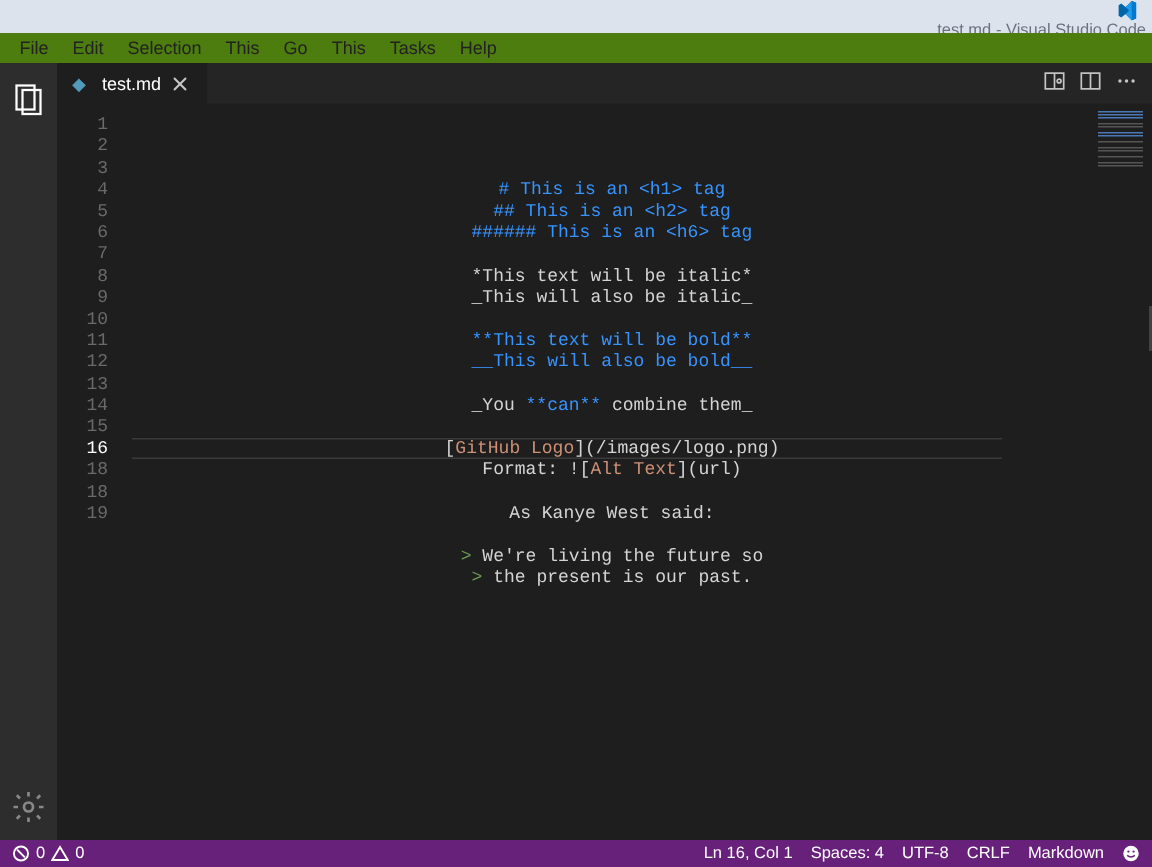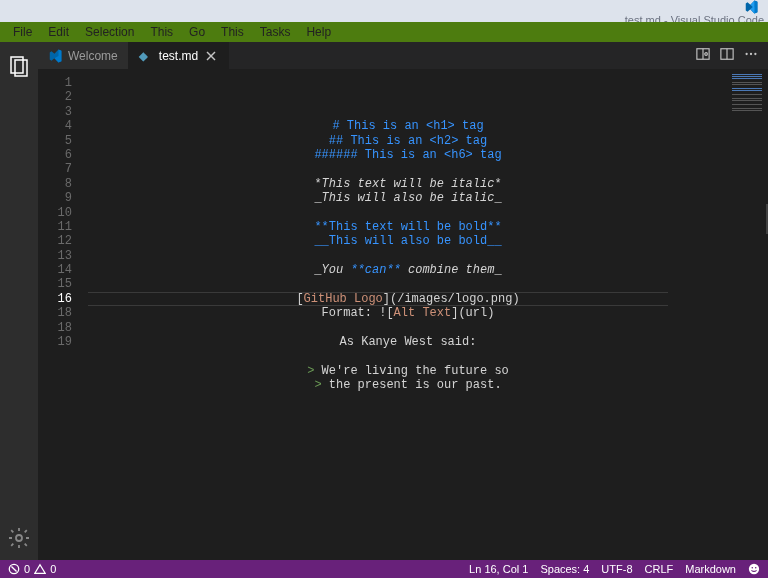--- a/index.html
+++ b/index.html
@@ -93,21 +93,21 @@
 .code .line { height: 14.4px; text-align: center; }
 .code .hl-cursorline {
   position: absolute;
   left: 0; right: 60px;
   height: 14.4px;
   border-top: 1px solid #3a3a3a;
   border-bottom: 1px solid #3a3a3a;
   pointer-events: none;
 }
 .tok-heading { color: #3794ff; }
-.tok-italic { font-style: italic; }
+.tok-italic { }
 .tok-default { color: #d4d4d4; }
 .tok-linktext { color: #ce9178; }
 .tok-delim { color: #d4d4d4; }
 .tok-underline { color: #d4d4d4; }
 .tok-quote { color: #6a9955; }
 
 .minimap {
   width: 40px; background: #1e1e1e;
   position: relative;
 }
@@ -179,29 +179,20 @@
       <svg viewBox="0 0 24 24" fill="none" stroke="currentColor" stroke-width="1.8">
           <circle cx="12" cy="12" r="3"></circle>
           <path d="M12 2v3M12 19v3M4.2 4.2l2.1 2.1M17.7 17.7l2.1 2.1M2 12h3M19 12h3M4.2 19.8l2.1-2.1M17.7 6.3l2.1-2.1"></path>
         </svg>
     </span>
   </div>
 
   <div class="editor-area">
 
     <div class="tabbar">
-      <div class="tab">
-        <span class="tab-icon">
-          <svg viewBox="0 0 24 24">
-              <path fill="#0065A9" d="M23 3l-5-2-7 7-5-4-3 2v12l3 2 5-4 7 7 5-2z"></path>
-              <path fill="#007ACC" d="M18 1l5 2v18l-5 2-7-7 7-4z"></path>
-            </svg>
-        </span>
-        <span>Welcome</span>
-      </div>
       <div class="tab active">
         <span class="tab-icon" style="color:#519aba">◆</span>
         <span>test.md</span>
         <span class="tab-close">
           <svg viewBox="0 0 14 14">
               <line x1="3" y1="3" x2="11" y2="11" stroke="currentColor" stroke-width="1.4"></line>
               <line x1="11" y1="3" x2="3" y2="11" stroke="currentColor" stroke-width="1.4"></line>
             </svg>
         </span>
       </div>

